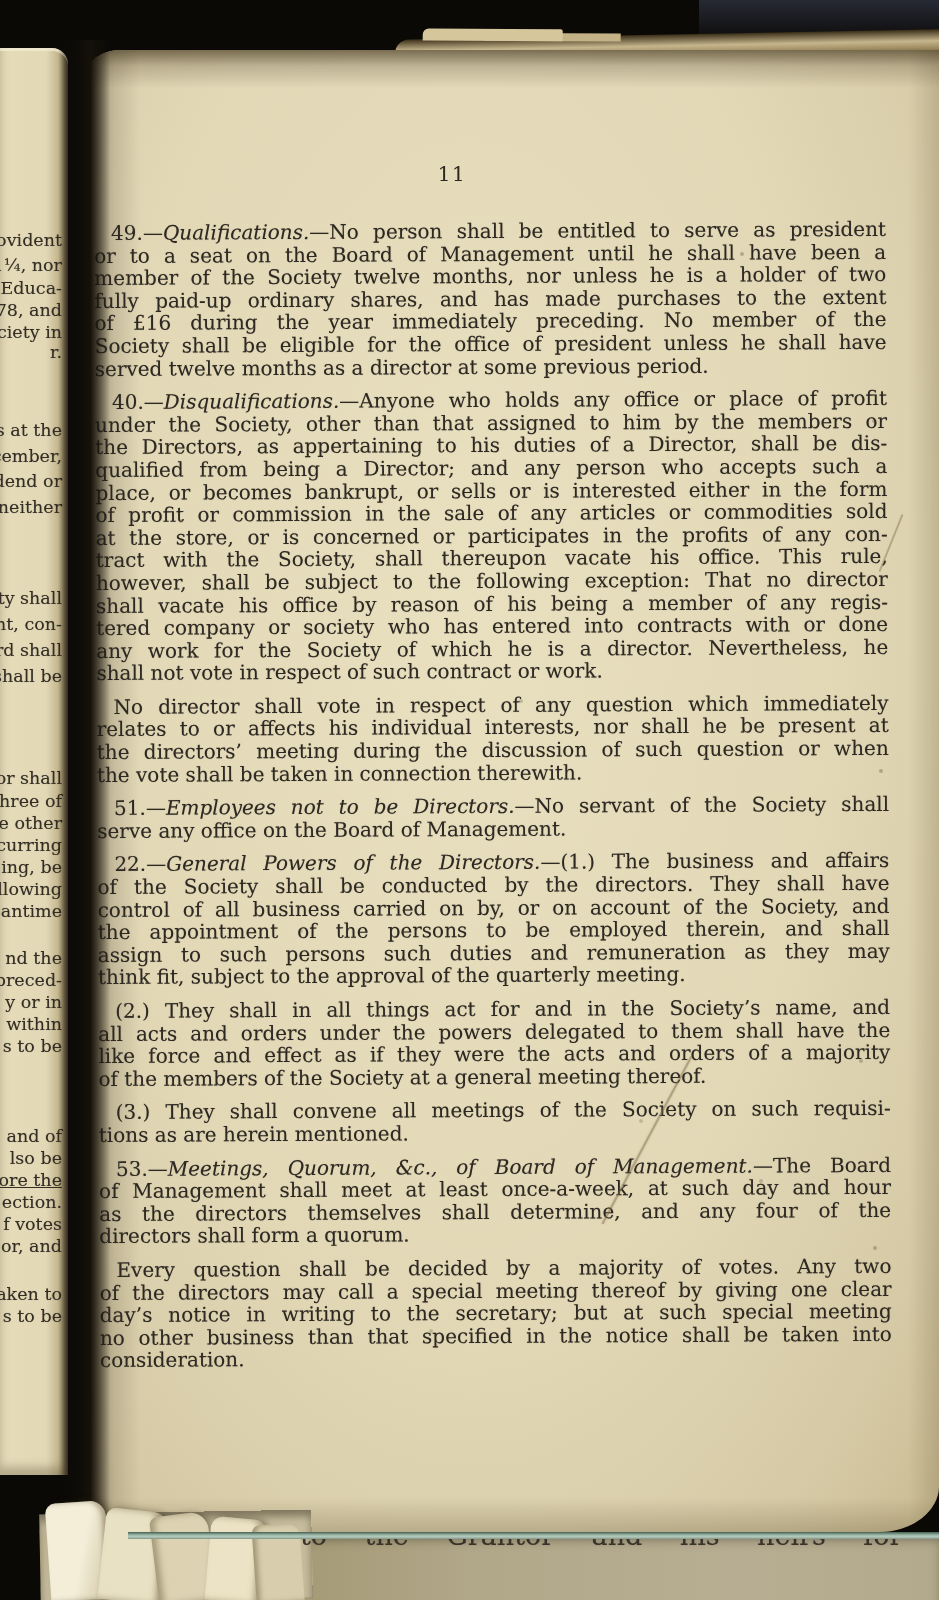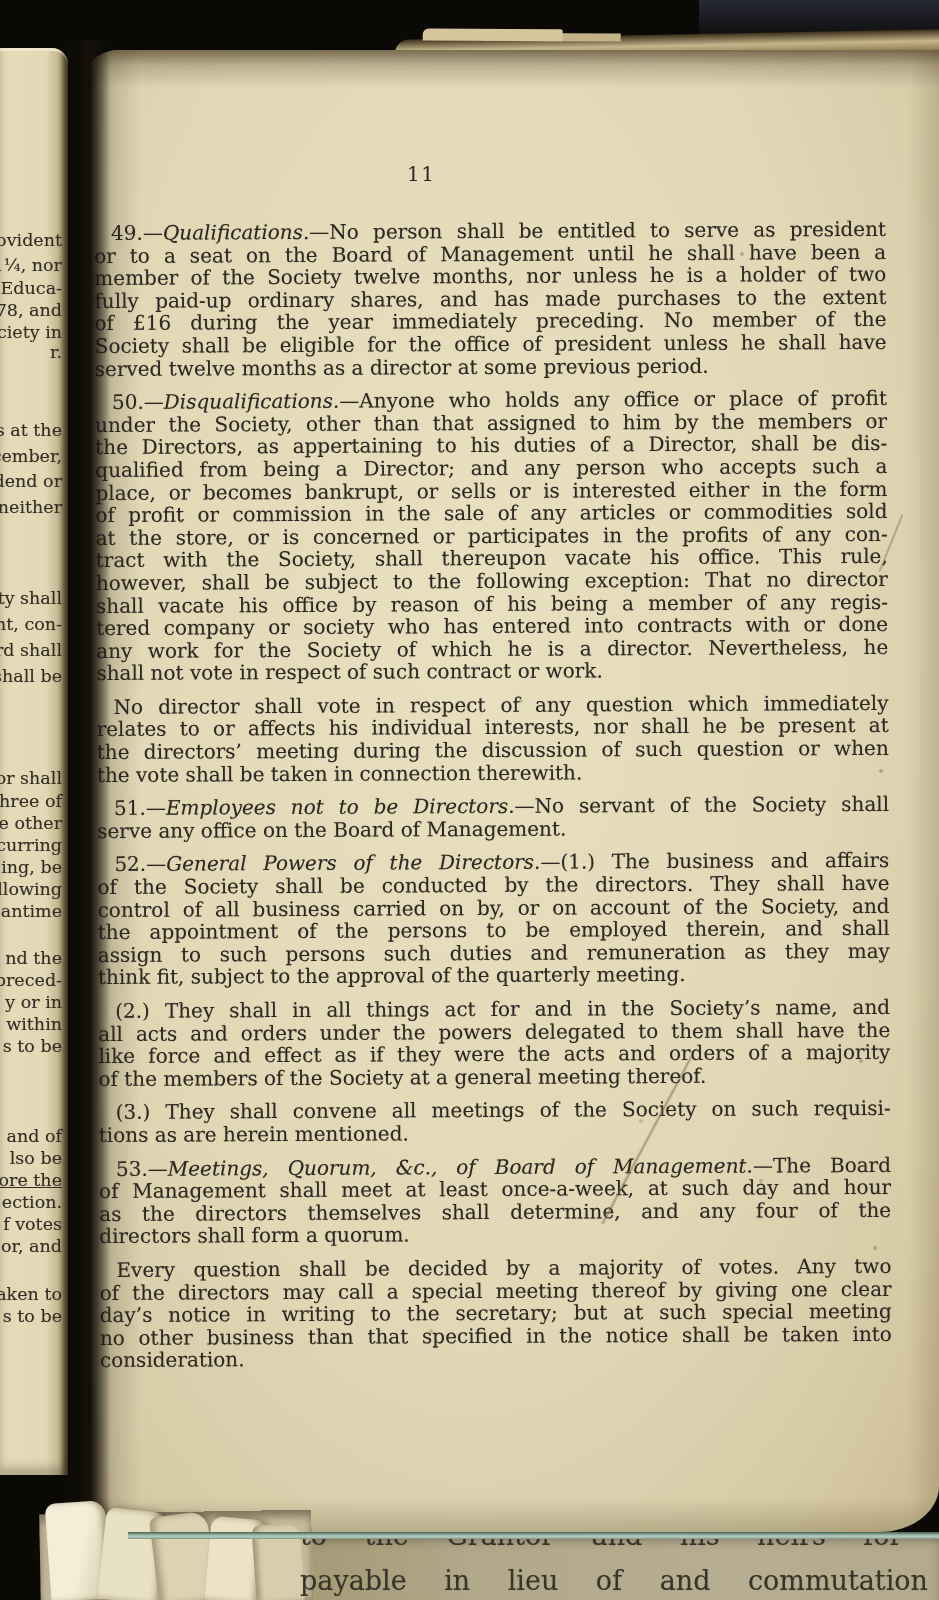--- a/index.html
+++ b/index.html
@@ -53,21 +53,21 @@
   
   .main-page{position:absolute;left:86px;top:50px;width:853px;height:1482px;
              border-radius:34px 0 60px 26px / 26px 0 46px 22px;
              background:radial-gradient(ellipse at 45% 38%, #e9e0c0 0%, #e2d8b6 55%, #d6caa6 84%, #c9bb92 100%);}
   .page-shading{position:absolute;inset:0;border-radius:inherit;pointer-events:none;
       background:
         linear-gradient(to bottom, rgba(56,42,18,.62) 0px, rgba(56,42,18,.22) 16px, rgba(56,42,18,0) 38px),
         linear-gradient(to right, rgba(40,30,14,.5) 0px, rgba(40,30,14,.14) 28px, rgba(40,30,14,0) 54px),
         linear-gradient(to left, rgba(95,80,48,.22) 0px, rgba(95,80,48,0) 30px),
         linear-gradient(to top, rgba(95,80,48,.28) 0px, rgba(95,80,48,0) 34px);}
-  .page-number{position:absolute;left:321px;top:112px;width:90px;
+  .page-number{position:absolute;left:321px;top:112px;width:90px;text-align:center;
                font-size:20px;letter-spacing:1.5px;color:#2d2822;}
   .text-block{position:absolute;left:8px;top:172px;width:792px;transform:rotate(-0.3deg);
               transform-origin:0 0;color:#2d2822;font-size:20px;
               text-shadow:0 0 1px rgba(45,40,34,.35);}
   .para{margin:0 0 11px 0;}
   .tline{height:22.6px;line-height:22.6px;text-align:justify;text-align-last:justify;
          overflow:visible;white-space:normal;}
   .tline.first{padding-left:17px;}
   .tline.last{text-align-last:left;}
   .tline i{font-style:italic;}
@@ -124,38 +124,37 @@
       <div class="frag" style="top: 1144px;">ection.</div>
       <div class="frag" style="top: 1166px;">f votes</div>
       <div class="frag" style="top: 1188px; margin-left: 44px;">or, and</div>
       <div class="frag" style="top: 1236px;">taken to</div>
       <div class="frag" style="top: 1258px;">s to be</div>
     </div>
 
   <div class="under-page">
     <div class="teal-line"></div>
     <div class="upline u1">to the Grantor and his heirs for ever</div>
-    <div class="upline u2">payable in lieu of and commutation</div>
   </div>
 
   <div class="main-page">
     <div class="page-shading"></div>
     <div class="page-number">11</div>
     <div class="text-block" id="textBlock">
         <div class="para">
           <div class="tline first"><span>49.—</span><i>Qualifications.</i>—No person shall be entitled to serve as president</div>
           <div class="tline">or to a seat on the Board of Management until he shall have been a</div>
           <div class="tline">member of the Society twelve months, nor unless he is a holder of two</div>
           <div class="tline">fully paid-up ordinary shares, and has made purchases to the extent</div>
           <div class="tline">of £16 during the year immediately preceding. No member of the</div>
           <div class="tline">Society shall be eligible for the office of president unless he shall have</div>
           <div class="tline last">served twelve months as a director at some previous period.</div>
         </div>
         <div class="para">
-          <div class="tline first"><span>50.—</span><i>Disqualifications.</i>—Anyone who holds any office or place of profit</div>
+          <div class="tline first"><span>40.—</span><i>Disqualifications.</i>—Anyone who holds any office or place of profit</div>
           <div class="tline">under the Society, other than that assigned to him by the members or</div>
           <div class="tline">the Directors, as appertaining to his duties of a Director, shall be dis-</div>
           <div class="tline">qualified from being a Director; and any person who accepts such a</div>
           <div class="tline">place, or becomes bankrupt, or sells or is interested either in the form</div>
           <div class="tline">of profit or commission in the sale of any articles or commodities sold</div>
           <div class="tline">at the store, or is concerned or participates in the profits of any con-</div>
           <div class="tline">tract with the Society, shall thereupon vacate his office. This rule,</div>
           <div class="tline">however, shall be subject to the following exception: That no director</div>
           <div class="tline">shall vacate his office by reason of his being a member of any regis-</div>
           <div class="tline">tered company or society who has entered into contracts with or done</div>
@@ -166,21 +165,21 @@
           <div class="tline first">No director shall vote in respect of any question which immediately</div>
           <div class="tline">relates to or affects his individual interests, nor shall he be present at</div>
           <div class="tline">the directors’ meeting during the discussion of such question or when</div>
           <div class="tline last">the vote shall be taken in connection therewith.</div>
         </div>
         <div class="para">
           <div class="tline first"><span>51.—</span><i>Employees not to be Directors.</i>—No servant of the Society shall</div>
           <div class="tline last">serve any office on the Board of Management.</div>
         </div>
         <div class="para">
-          <div class="tline first"><span>52.—</span><i>General Powers of the Directors.</i>—(1.) The business and affairs</div>
+          <div class="tline first"><span>22.—</span><i>General Powers of the Directors.</i>—(1.) The business and affairs</div>
           <div class="tline">of the Society shall be conducted by the directors. They shall have</div>
           <div class="tline">control of all business carried on by, or on account of the Society, and</div>
           <div class="tline">the appointment of the persons to be employed therein, and shall</div>
           <div class="tline">assign to such persons such duties and remuneration as they may</div>
           <div class="tline last">think fit, subject to the approval of the quarterly meeting.</div>
         </div>
         <div class="para">
           <div class="tline first">(2.) They shall in all things act for and in the Society’s name, and</div>
           <div class="tline">all acts and orders under the powers delegated to them shall have the</div>
           <div class="tline">like force and effect as if they were the acts and orders of a majority</div>

